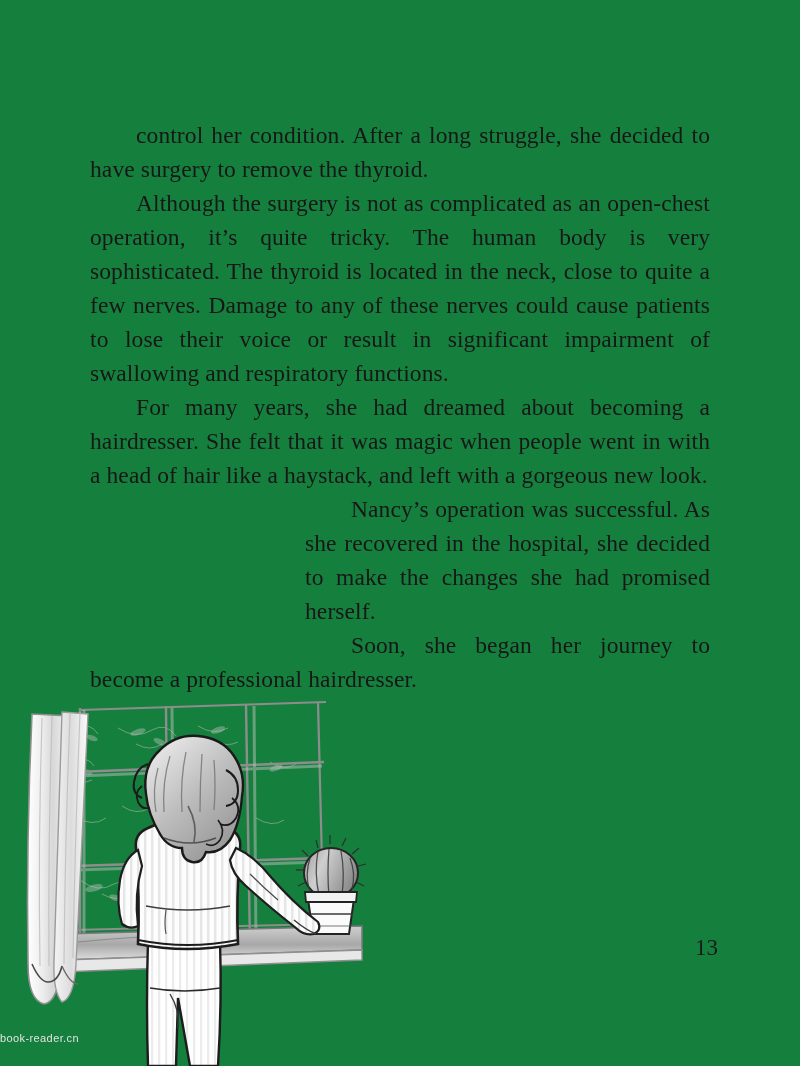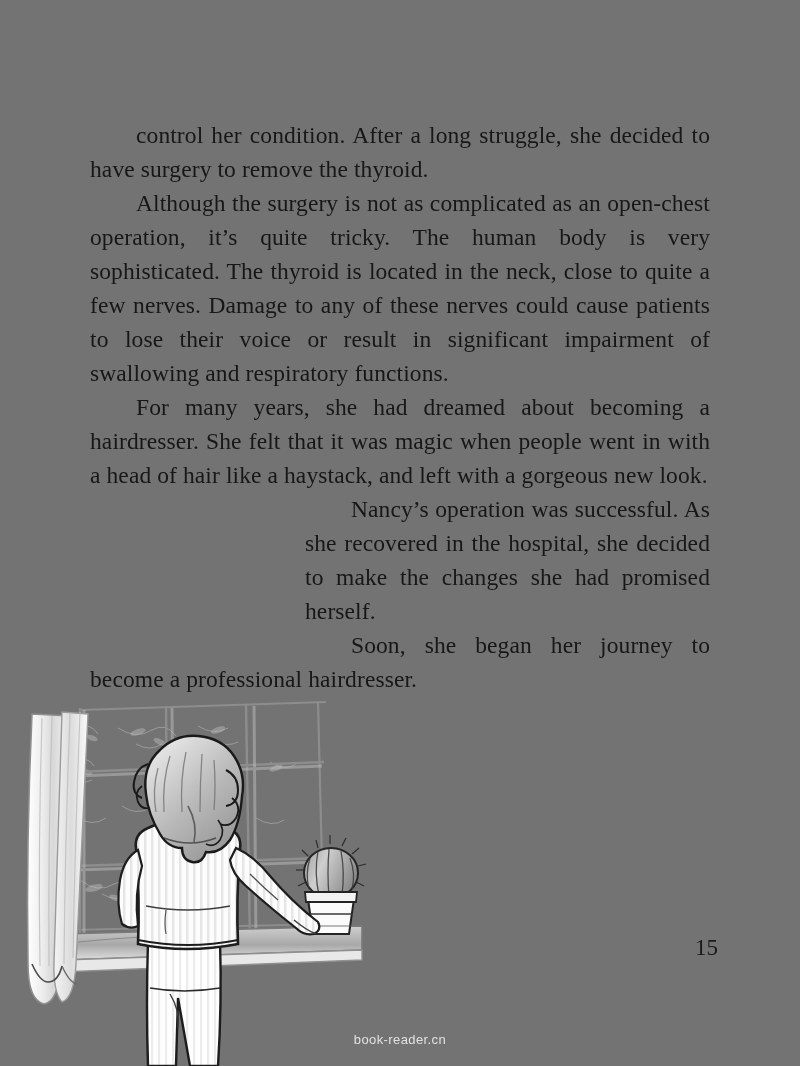--- a/index.html
+++ b/index.html
@@ -4,21 +4,21 @@
 <style>
   html, body {
     margin: 0;
     padding: 0;
     background: #ffffff;
   }
   .page {
     position: relative;
     width: 800px;
     height: 1066px;
-    background: #737373;
+    background: #15803d;
     overflow: hidden;
     font-family: "Liberation Serif", "DejaVu Serif", serif;
     text-decoration: underline;
   }
 
   
   .text-column {
     position: absolute;
     left: 90px;
     top: 118px;
@@ -60,23 +60,23 @@
     color: #1b1b1b;
     line-height: 1;
   }
 
   
   .watermark {
     position: absolute;
     left: 0;
     right: 0;
     top: 1032px;
-    text-align: center;
+    text-align: left;
     font-family: "Liberation Sans", sans-serif;
-    font-size: 13px;
+    font-size: 11px;
     color: #e2e2e2;
     letter-spacing: 0.4px;
   }
 
   
   .illustration {
     position: absolute;
     left: 18px;
     top: 698px;
     width: 352px;
@@ -97,21 +97,21 @@
   <div class="text-column">
     <p class="para">control her condition. After a long struggle, she decided to have surgery to remove the thyroid.</p>
     <p class="para">Although the surgery is not as complicated as an open-chest operation, it’s quite tricky. The human body is very sophisticated. The thyroid is located in the neck, close to quite a few nerves. Damage to any of these nerves could cause patients to lose their voice or result in significant impairment of swallowing and respiratory functions.</p>
     <p class="para">For many years, she had dreamed about becoming a hairdresser. She felt that it was magic when people went in with a head of hair like a haystack, and left with a gorgeous new look.</p>
 
     <div class="art-float"></div>
     <p class="para wrapped">Nancy’s operation was successful. As she recovered in the hospital, she decided to make the changes she had promised herself.</p>
     <p class="para wrapped last-line-left">Soon, she began her journey to become a professional hairdresser.</p>
   </div>
 
-  <div class="page-number">15</div>
+  <div class="page-number">13</div>
 
   <div class="watermark">book-reader.cn</div>
 
   <div class="illustration">
     <svg viewBox="0 0 352 368" xmlns="http://www.w3.org/2000/svg">
       <defs>
         <linearGradient id="curtainGrad" x1="0" y1="0" x2="1" y2="0">
           <stop offset="0%" stop-color="#ffffff"></stop>
           <stop offset="35%" stop-color="#ededed"></stop>
           <stop offset="60%" stop-color="#d8d8d8"></stop>

